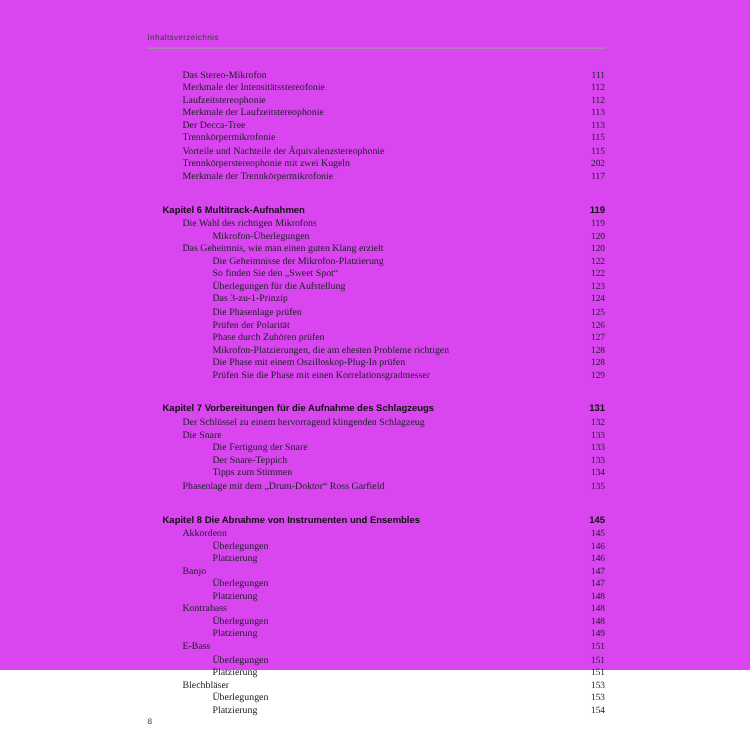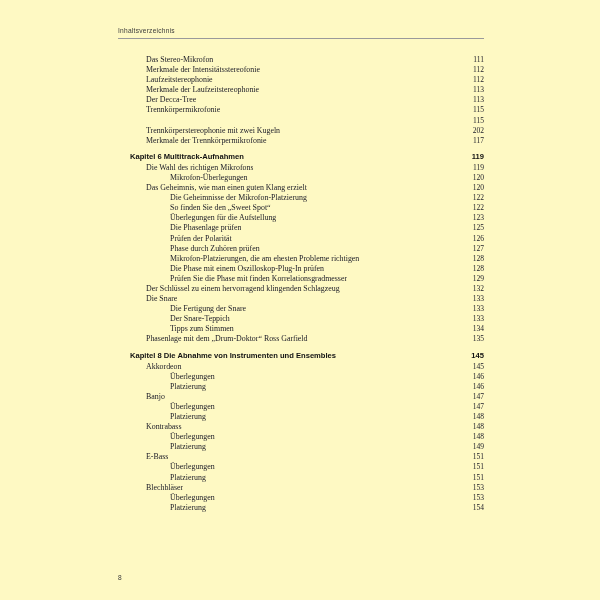--- a/index.html
+++ b/index.html
@@ -13,22 +13,22 @@
     position: relative;
     overflow: hidden;
     font-family: "Liberation Serif", serif;
     color: #1a1a1a;
   }
 
   .page {
     position: absolute;
     left: 0; top: 0;
     width: 600px;
-    height: 600px;
-    background: #fef9c3;
+    height: 536px;
+    background: #d946ef;
   }
 
   
   .header {
     position: absolute;
     left: 118px;
     top: 26px;
     width: 366px;
   }
   .header-title {
@@ -72,21 +72,21 @@
     min-width: 18px;
   }
 
   
   .lvl-chapter {
     font-family: "Liberation Sans", sans-serif;
     font-weight: bold;
     font-size: 7.6px;
     color: #111111;
     padding-left: 12px;
-    margin-top: 5px;
+    margin-top: 16px;
     margin-bottom: 1px;
     line-height: 11px;
   }
   .lvl-chapter .page-no { font-size: 7.6px; }
 
   .lvl-1 {
     font-size: 7.9px;
     padding-left: 28px;
     color: #20202a;
   }
@@ -150,20 +150,21 @@
         <span class="title">Der Decca-Tree</span>
         <span class="filler"></span>
         <span class="page-no">113</span>
       </div>
       <div class="entry lvl-1">
         <span class="title">Trennkörpermikrofonie</span>
         <span class="filler"></span>
         <span class="page-no">115</span>
       </div>
       <div class="entry lvl-1">
+        <span class="title">Vorteile und Nachteile der Äquivalenzstereophonie</span>
         <span class="filler"></span>
         <span class="page-no">115</span>
       </div>
       <div class="entry lvl-1">
         <span class="title">Trennkörperstereophonie mit zwei Kugeln</span>
         <span class="filler"></span>
         <span class="page-no">202</span>
       </div>
       <div class="entry lvl-1">
         <span class="title">Merkmale der Trennkörpermikrofonie</span>
@@ -199,20 +200,25 @@
         <span class="title">So finden Sie den „Sweet Spot“</span>
         <span class="filler"></span>
         <span class="page-no">122</span>
       </div>
       <div class="entry lvl-2">
         <span class="title">Überlegungen für die Aufstellung</span>
         <span class="filler"></span>
         <span class="page-no">123</span>
       </div>
       <div class="entry lvl-2">
+        <span class="title">Das 3-zu-1-Prinzip</span>
+        <span class="filler"></span>
+        <span class="page-no">124</span>
+      </div>
+      <div class="entry lvl-2">
         <span class="title">Die Phasenlage prüfen</span>
         <span class="filler"></span>
         <span class="page-no">125</span>
       </div>
       <div class="entry lvl-2">
         <span class="title">Prüfen der Polarität</span>
         <span class="filler"></span>
         <span class="page-no">126</span>
       </div>
       <div class="entry lvl-2">
@@ -224,23 +230,28 @@
         <span class="title">Mikrofon-Platzierungen, die am ehesten Probleme richtigen</span>
         <span class="filler"></span>
         <span class="page-no">128</span>
       </div>
       <div class="entry lvl-2">
         <span class="title">Die Phase mit einem Oszilloskop-Plug-In prüfen</span>
         <span class="filler"></span>
         <span class="page-no">128</span>
       </div>
       <div class="entry lvl-2">
-        <span class="title">Prüfen Sie die Phase mit finden Korrelationsgradmesser</span>
+        <span class="title">Prüfen Sie die Phase mit einen Korrelationsgradmesser</span>
         <span class="filler"></span>
         <span class="page-no">129</span>
+      </div>
+      <div class="entry lvl-chapter">
+        <span class="title">Kapitel 7 Vorbereitungen für die Aufnahme des Schlagzeugs</span>
+        <span class="filler"></span>
+        <span class="page-no">131</span>
       </div>
       <div class="entry lvl-1">
         <span class="title">Der Schlüssel zu einem hervorragend klingenden Schlagzeug</span>
         <span class="filler"></span>
         <span class="page-no">132</span>
       </div>
       <div class="entry lvl-1">
         <span class="title">Die Snare</span>
         <span class="filler"></span>
         <span class="page-no">133</span>

